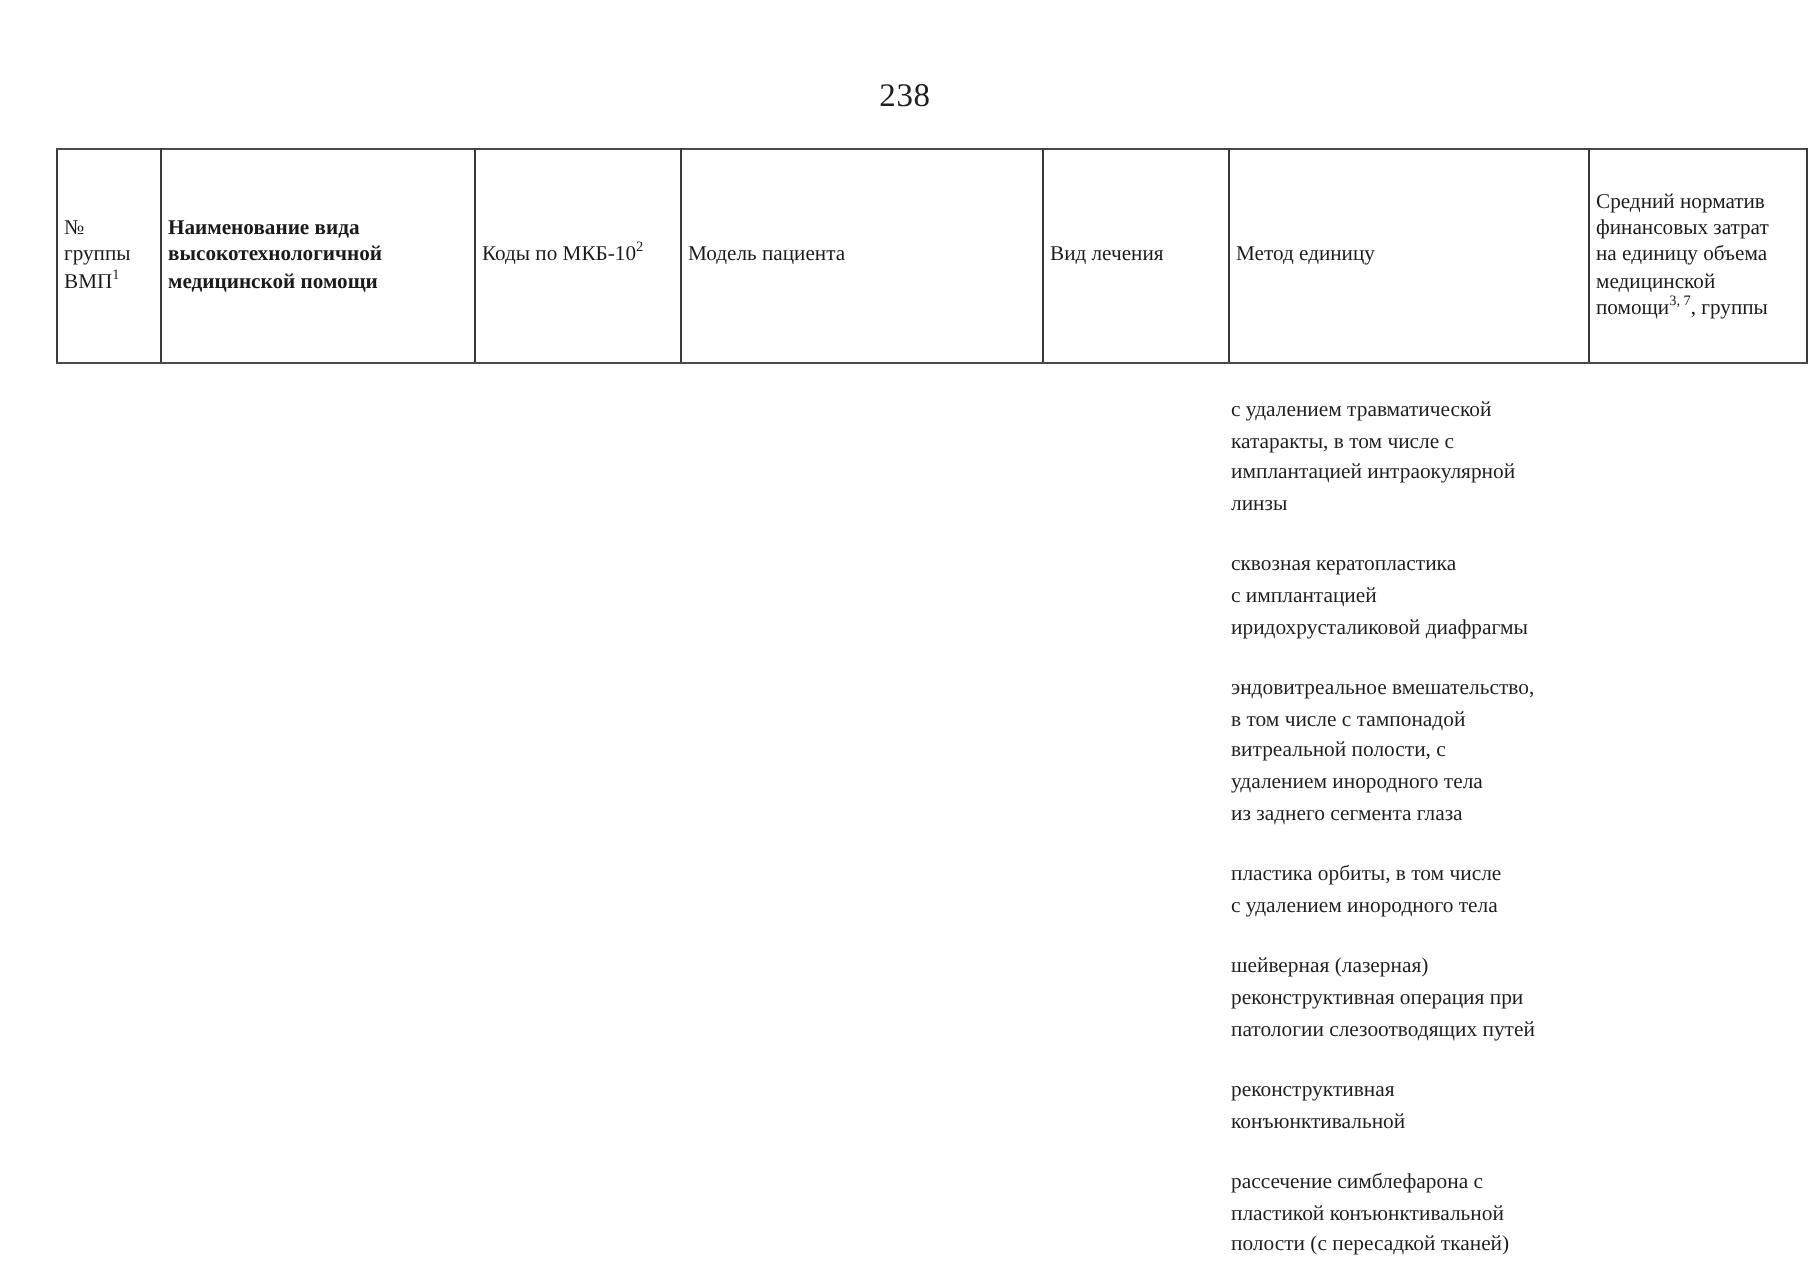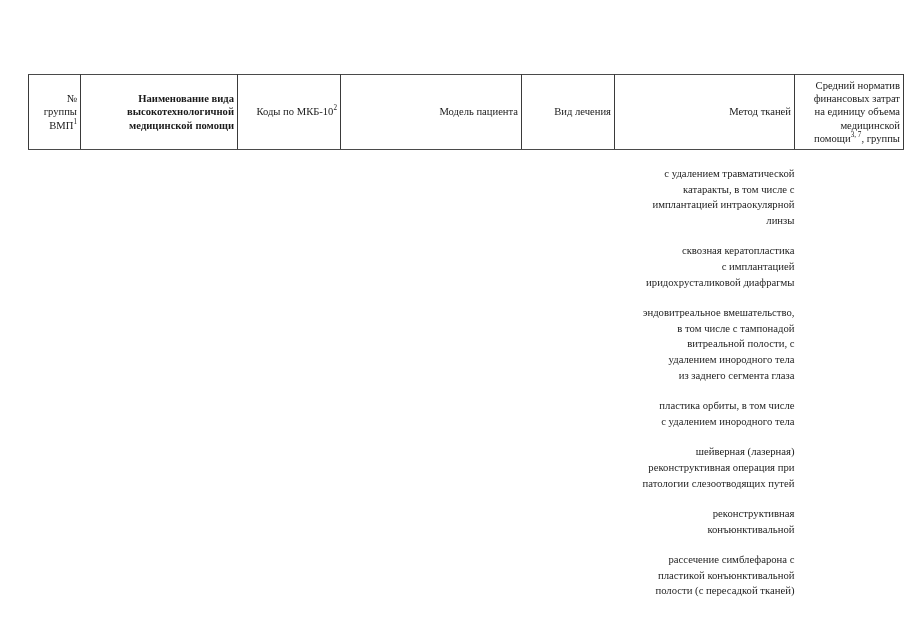--- a/index.html
+++ b/index.html
@@ -47,22 +47,22 @@
 
   .doc-table thead th {
     border: 1px solid #3a3a3a;
     border-top: 1.4px solid #4a4a4a;
     border-bottom: 1.4px solid #4a4a4a;
     font-weight: normal;
     font-size: 10.6px;
     line-height: 13.2px;
     color: #1a1a1a;
     vertical-align: middle;
-    text-align: right;
-    padding: 4px 3px;
+    text-align: left;
+    padding: 20px 3px;
     height: 70px;
     box-sizing: border-box;
   }
 
   .doc-table thead th.col-group   { width: 52px; }
   .doc-table thead th.col-name    { width: 157px; font-weight: bold; }
   .doc-table thead th.col-codes   { width: 103px; }
   .doc-table thead th.col-model   { width: 181px; }
   .doc-table thead th.col-kind    { width: 93px; }
   .doc-table thead th.col-method  { width: 180px; }
@@ -87,30 +87,31 @@
   .method-cell {
     padding-top: 16px !important;
     padding-left: 1px !important;
   }
 
   .method-para {
     font-size: 10.7px;
     line-height: 15.6px;
     color: #1e1e1e;
     margin: 0 0 15px 0;
-    text-align: right;
+    text-align: left;
     white-space: pre-line;
   }
   .method-para:last-child { margin-bottom: 17px; }
 </style>
 </head>
 <body>
 
 <div class="page">
 
+  <div class="page-number">238</div>
 
   <table class="doc-table">
     <thead>
       <tr>
         <th class="col-group">
           <span class="hdr-line">№</span>
           <span class="hdr-line">группы</span>
           <span class="hdr-line"><span>ВМП</span><sup>1</sup></span>
         </th>
 
@@ -126,21 +127,21 @@
 
         <th class="col-model">
           <span class="hdr-line">Модель пациента</span>
         </th>
 
         <th class="col-kind">
           <span class="hdr-line">Вид лечения</span>
         </th>
 
         <th class="col-method">
-          <span class="hdr-line">Метод тканей</span>
+          <span class="hdr-line">Метод единицу</span>
         </th>
 
         <th class="col-norm">
           <span class="hdr-line">Средний норматив</span>
           <span class="hdr-line">финансовых затрат</span>
           <span class="hdr-line">на единицу объема</span>
           <span class="hdr-line">медицинской</span>
           <span class="hdr-line"><span>помощи</span><sup>3, 7</sup><span>, группы</span></span>
         </th>
       </tr>

